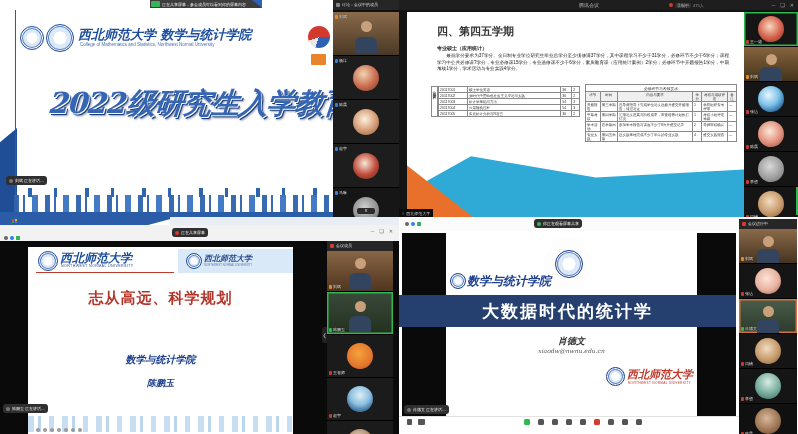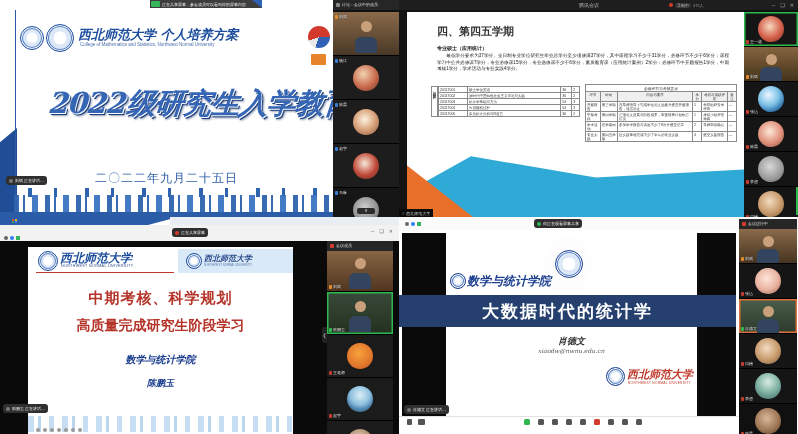--- a/index.html
+++ b/index.html
@@ -132,29 +132,28 @@
     <div class="abs vline" style="left:15px;top:10px;height:202px;"></div>
 
     <div class="abs qa-sharebar">
       <span class="green"></span>
       <span class="txt">正在共享屏幕，参会成员可以看到你的屏幕内容</span>
       <span class="flag"></span>
     </div>
 
     <div class="abs seal" style="left:20px;top:26px;width:22px;height:22px;"></div>
     <div class="abs seal" style="left:46px;top:24px;width:26px;height:26px;"></div>
-    <div class="abs calli nowrap" style="left:78px;top:26px;font-size:13px;">西北师范大学 个人培养方案</div>
+    <div class="abs calli nowrap" style="left:78px;top:26px;font-size:13px;">西北师范大学 数学与统计学院</div>
     <div class="abs nowrap" style="left:80px;top:42px;font-size:4.5px;color:#4a6fae;">College of Mathematics and Statistics, Northwest Normal University</div>
 
     <div class="abs swirl" style="left:308px;top:26px;"></div>
     <div class="abs" style="left:311px;top:54px;width:15px;height:11px;background:#e8842a;border-radius:1px;"></div>
 
     <div class="abs qa-title nowrap" style="left:50px;top:84px;font-size:29px;">2022级研究生入学教育</div>
 
-    <div class="abs nowrap" style="left:0;right:66px;top:170px;text-align:center;font-size:12px;letter-spacing:1px;color:#2a5ca8;font-family:'DejaVu Serif','Liberation Serif',serif;">二〇二二年九月二十五日</div>
 
     <div class="abs skyline-a2"></div>
     <div class="abs skyline-a1"></div>
     <div class="abs qa-base"></div>
 
     <div class="abs pill" style="left:6px;top:176px;height:9px;">
       <span class="spk"></span>
       <span>刘斌 正在讲话…</span>
     </div>
 
@@ -423,22 +422,21 @@
           <div class="abs nowrap" style="left:33px;top:15px;font-size:3.6px;letter-spacing:0.4px;color:#2a4a8a;">NORTHWEST NORMAL UNIVERSITY</div>
           <div class="redline"></div>
         </div>
         <div class="rgt">
           <div class="abs seal" style="left:8px;top:4px;width:14px;height:14px;"></div>
           <div class="abs calli nowrap" style="left:26px;top:4px;font-size:8px;color:#2a4a8a;">西北师范大学</div>
           <div class="abs nowrap" style="left:26px;top:14px;font-size:2.8px;color:#5a7ab0;">NORTHWEST NORMAL UNIVERSITY</div>
         </div>
       </div>
 
-      <div class="abs qc-red nowrap" style="left:0;right:0;top:42px;text-align:center;font-size:15px;letter-spacing:1px;">中期考核、科学规划</div>
-      <div class="abs qc-red nowrap" style="left:0;right:0;top:70px;text-align:center;font-size:14px;">高质量完成研究生阶段学习</div>
+      <div class="abs qc-red nowrap" style="left:0;right:0;top:42px;text-align:center;font-size:15px;letter-spacing:1px;">志从高远、科学规划</div>
       <div class="abs calli nowrap" style="left:0;right:0;top:106px;text-align:center;font-size:10px;color:#1d3f8f;">数学与统计学院</div>
       <div class="abs calli nowrap" style="left:0;right:0;top:130px;text-align:center;font-size:9px;color:#1d3f8f;">陈鹏玉</div>
 
       <div class="abs skyline-c"></div>
       <div class="qc-tools">
         <i></i>
           <i></i>
         <i></i>
           <i></i>
         <i></i>

